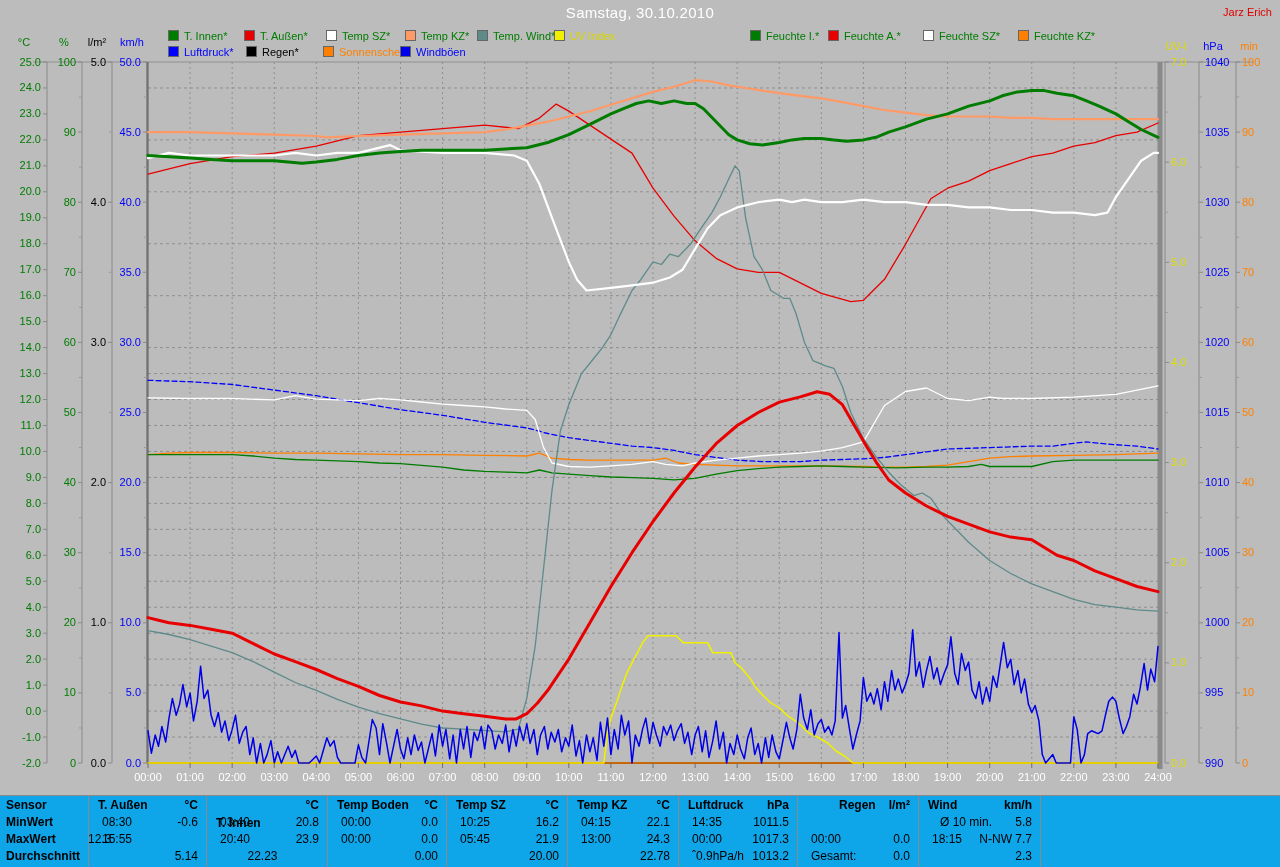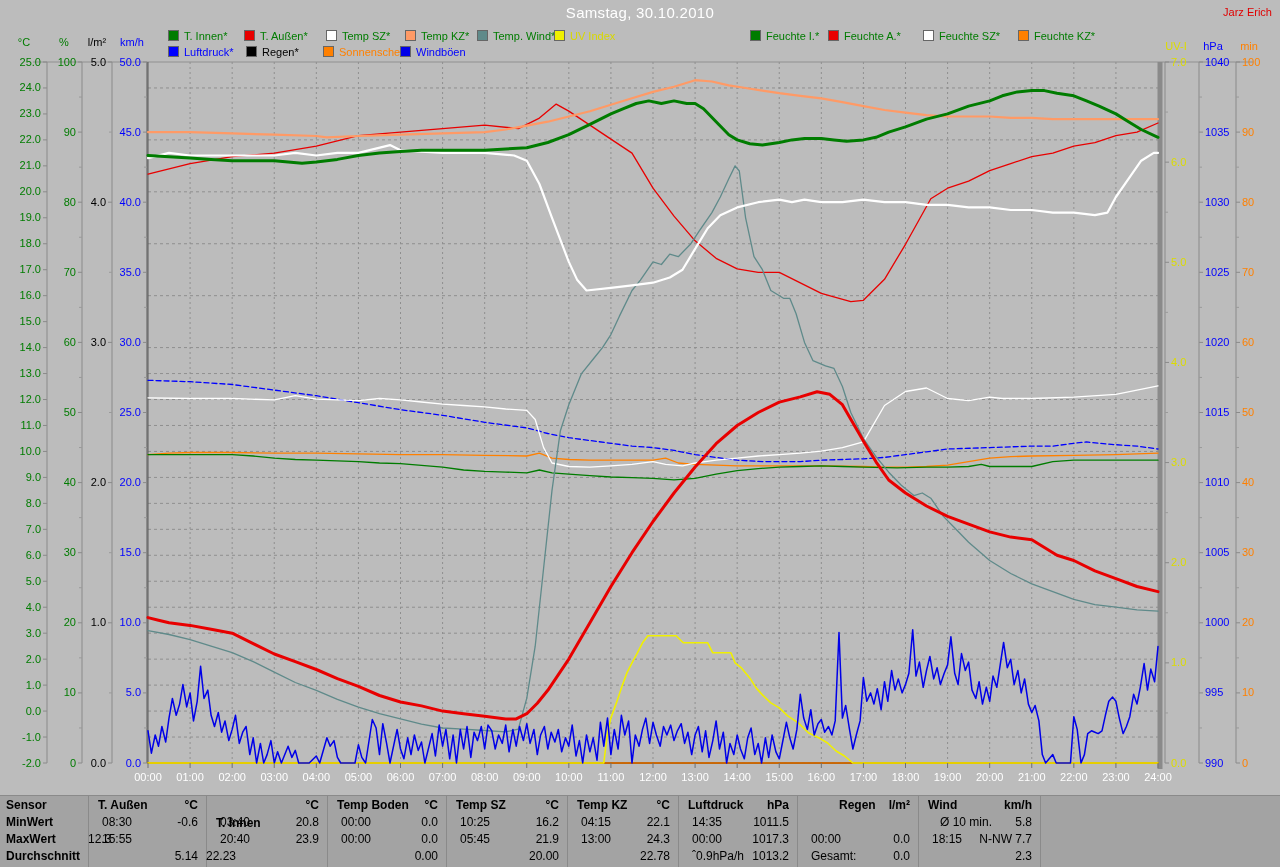--- a/index.html
+++ b/index.html
@@ -5,21 +5,21 @@
   html,body{margin:0;padding:0;background:#bcbcbc;}
   #page{position:relative;width:1280px;height:867px;background:#bcbcbc;overflow:hidden;
         font-family:"Liberation Sans",sans-serif;}
   #title{position:absolute;top:4px;left:0;width:100%;text-align:center;color:#ffffff;
          font-size:15px;letter-spacing:.3px;}
   #watermark{position:absolute;top:6px;right:8px;color:#e00000;font-size:11px;}
   .legend-item{position:absolute;height:12px;white-space:nowrap;font-size:11px;}
   .legend-item .sw{display:inline-block;width:9px;height:9px;border:1px solid #666;
                    vertical-align:-1px;margin-right:5px;}
   #plot-svg{position:absolute;left:0;top:0;}
-  #datatable{position:absolute;left:0;top:795px;width:1280px;height:72px;background:#a3a3a3;
+  #datatable{position:absolute;left:0;top:795px;width:1280px;height:72px;background:#0ea5e9;
              border-top:1px solid #8a8a8a;font-size:12px;color:#000;}
   .tcell{position:absolute;white-space:nowrap;line-height:17px;}
   .b{font-weight:bold;}
   .vline{position:absolute;top:0;width:1px;height:72px;background:#8a8a8a;}
 </style>
 </head>
 <body>
 
 <div id="page">
   <div id="title">Samstag, 30.10.2010</div>
@@ -413,21 +413,21 @@
       <div class="tcell" style="top: 18px; left: 88px; width: 110px; text-align: right;">-0.6</div>
       <div class="tcell" style="top: 35px; left: 102px;">15:55</div>
       <div class="tcell" style="top: 35px; left: 88px; width: 110px; ">12.3</div>
       <div class="tcell" style="top: 52px; left: 88px; width: 110px; text-align: right;">5.14</div>
       <div class="tcell b" style="top: 1px; left: 216px; margin-top: 18px;">T. Innen</div>
       <div class="tcell b" style="top: 1px; left: 206px; width: 113px; text-align: right;">°C</div>
       <div class="tcell" style="top: 18px; left: 220px;">03:40</div>
       <div class="tcell" style="top: 18px; left: 206px; width: 113px; text-align: right;">20.8</div>
       <div class="tcell" style="top: 35px; left: 220px;">20:40</div>
       <div class="tcell" style="top: 35px; left: 206px; width: 113px; text-align: right;">23.9</div>
-      <div class="tcell" style="top: 52px; left: 206px; width: 113px; text-align: left;">22.23</div>
+      <div class="tcell" style="top: 52px; left: 206px; width: 113px; text-align: center;">22.23</div>
       <div class="tcell b" style="top: 1px; left: 337px;">Temp Boden</div>
       <div class="tcell b" style="top: 1px; left: 327px; width: 111px; text-align: right;">°C</div>
       <div class="tcell" style="top: 18px; left: 341px;">00:00</div>
       <div class="tcell" style="top: 18px; left: 327px; width: 111px; text-align: right;">0.0</div>
       <div class="tcell" style="top: 35px; left: 341px;">00:00</div>
       <div class="tcell" style="top: 35px; left: 327px; width: 111px; text-align: right;">0.0</div>
       <div class="tcell" style="top: 52px; left: 327px; width: 111px; text-align: right;">0.00</div>
       <div class="tcell b" style="top: 1px; left: 456px;">Temp SZ</div>
       <div class="tcell b" style="top: 1px; left: 446px; width: 113px; text-align: right;">°C</div>
       <div class="tcell" style="top: 18px; left: 460px;">10:25</div>

